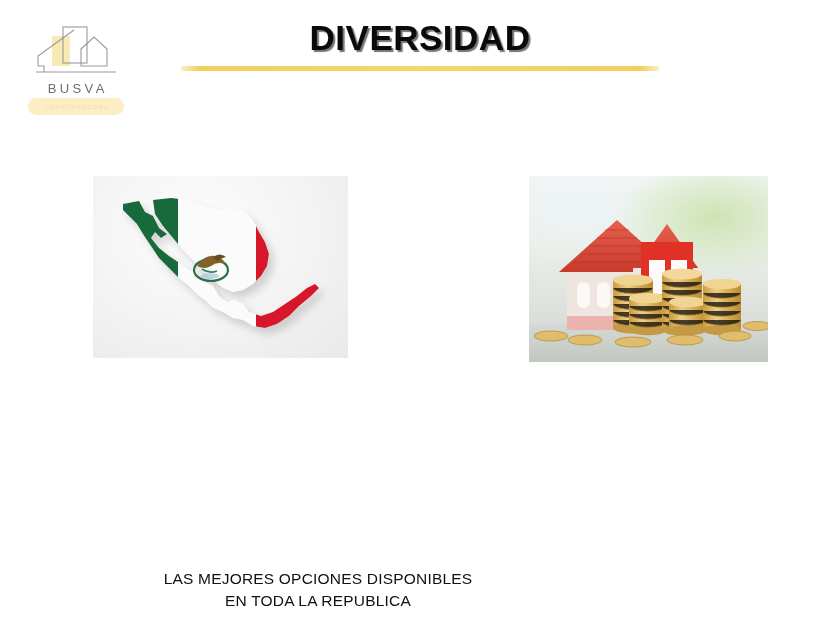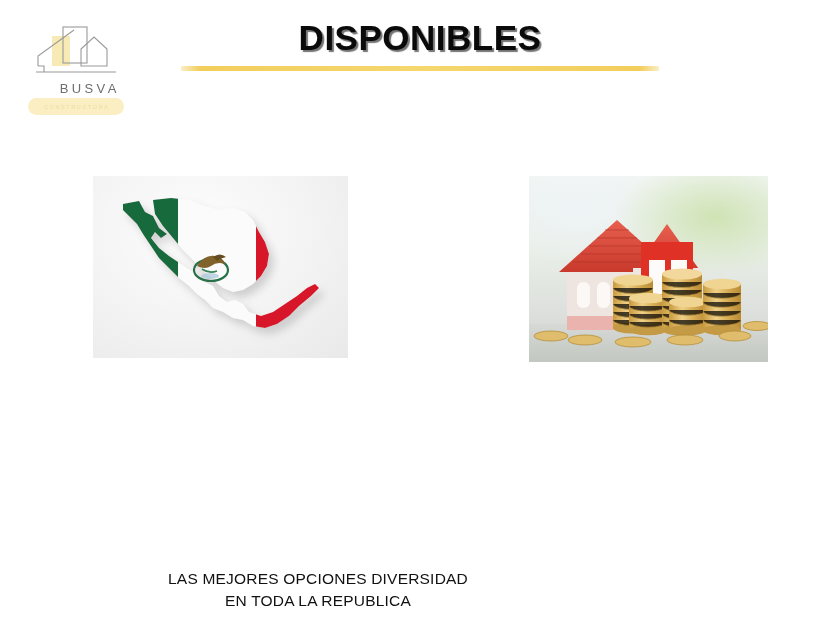--- a/index.html
+++ b/index.html
@@ -29,21 +29,21 @@
   }
   .logo-mark {
     position: relative;
     width: 100px;
     height: 58px;
   }
   .logo-mark svg { display: block; }
 
   .logo-name {
     position: absolute;
-    left: 12px;
+    left: 0;
     top: 57px;
     width: 100px;
     text-align: center;
     font-size: 13px;
     letter-spacing: 3.4px;
     color: #6e6e6e;
     font-weight: 400;
     text-indent: 3.4px;
   }
   .logo-sub-wrap {
@@ -169,21 +169,21 @@
         <path d="M12 42 L18 42 L18 48" fill="none" stroke="#9a9a9a" stroke-width="1.1"></path>
         <line x1="10" y1="48" x2="90" y2="48" stroke="#9a9a9a" stroke-width="1.1"></line>
       </svg>
     </div>
     <div class="logo-name">BUSVA</div>
     <div class="logo-sub-wrap">
       <div class="logo-sub">CONSTRUCTORA</div>
     </div>
   </div>
 
-  <div class="title">DISPONIBLES</div>
+  <div class="title">DIVERSIDAD</div>
   <div class="title-rule"></div>
 
   <div class="card card-left">
     <div class="thumb">
       <div class="map-bg"></div>
       <svg class="map-svg" width="255" height="182" viewBox="0 0 255 182" xmlns="http://www.w3.org/2000/svg">
         <defs>
           <clipPath id="mxClip">
             <path d="M30,28 L46,25 L52,36 L60,40 L66,52 L74,58 L68,62 L62,56 L58,62 L66,72 L76,80
                      L88,88 L100,96 L108,104 L120,110 L126,120 L134,126 L142,124 L150,128 L156,136
@@ -212,21 +212,21 @@
             <path d="M-14,2 Q-6,-10 4,-8 Q12,-7 14,0 Q6,-3 0,2 Q-6,6 -14,2 Z" fill="#7a5a1e"></path>
             <path d="M2,-7 Q9,-12 15,-7 Q10,-6 6,-3 Z" fill="#5d4415"></path>
             <path d="M-9,5 Q-2,10 6,7" stroke="#2f7d4f" stroke-width="1.6" fill="none"></path>
             <ellipse cx="-1" cy="12" rx="9" ry="3" fill="#a8c7d8" opacity="0.75"></ellipse>
           </g>
         </g>
       </svg>
     </div>
 
     <div class="caption caption-left">
-      <div class="cap-body">LAS MEJORES OPCIONES DIVERSIDAD</div>
+      <div class="cap-body">LAS MEJORES OPCIONES DISPONIBLES</div>
       <div class="cap-body" style="margin-top:0">EN TODA LA REPUBLICA</div>
     </div>
   </div>
 
   <div class="card card-right">
     <div class="thumb">
       <div class="coins-bg"></div>
       <svg class="coins-svg" width="239" height="186" viewBox="0 0 239 186" xmlns="http://www.w3.org/2000/svg">
         <defs>
           <linearGradient id="roofG" x1="0" y1="0" x2="0" y2="1">

